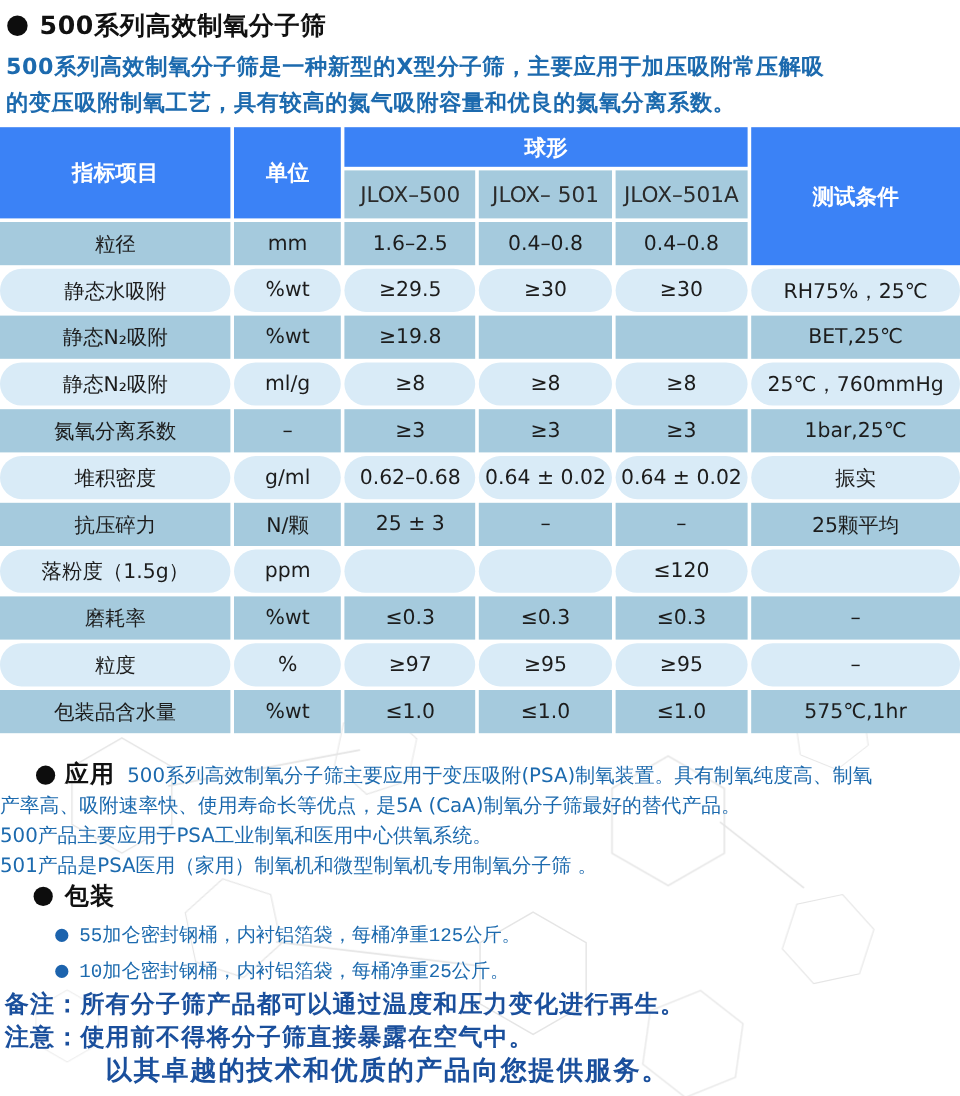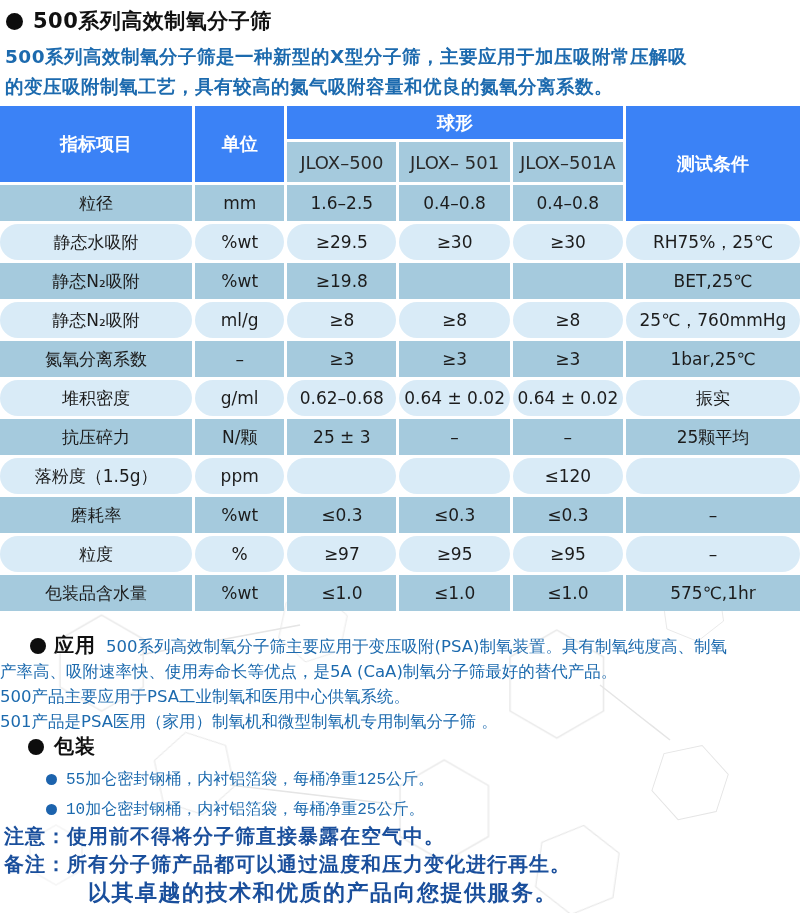--- a/index.html
+++ b/index.html
@@ -207,21 +207,21 @@
       <span>55加仑密封钢桶，内衬铝箔袋，每桶净重125公斤。</span>
     </div>
     <div class="pack-item">
       <span class="bullet-blue"></span>
       <span>10加仑密封钢桶，内衬铝箔袋，每桶净重25公斤。</span>
     </div>
   </div>
 
   <div class="notes">
     <div class="note-line">
+      <span>备注：</span><span>所有分子筛产品都可以通过温度和压力变化进行再生。</span>
+    </div>
+    <div class="note-line">
       <span>注意：</span><span>使用前不得将分子筛直接暴露在空气中。</span>
     </div>
-    <div class="note-line">
-      <span>备注：</span><span>所有分子筛产品都可以通过温度和压力变化进行再生。</span>
-    </div>
     <div class="note-closing">以其卓越的技术和优质的产品向您提供服务。</div>
   </div>
 
 </div>
 
 </body></html>

